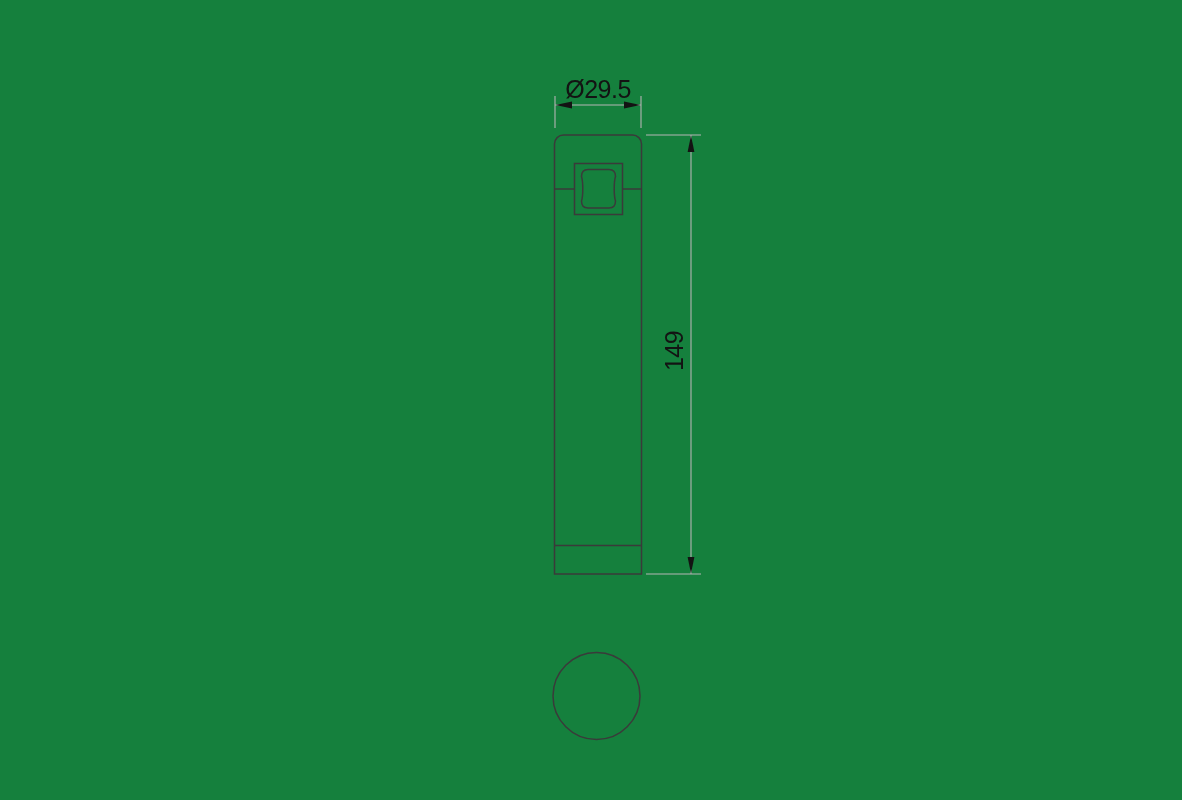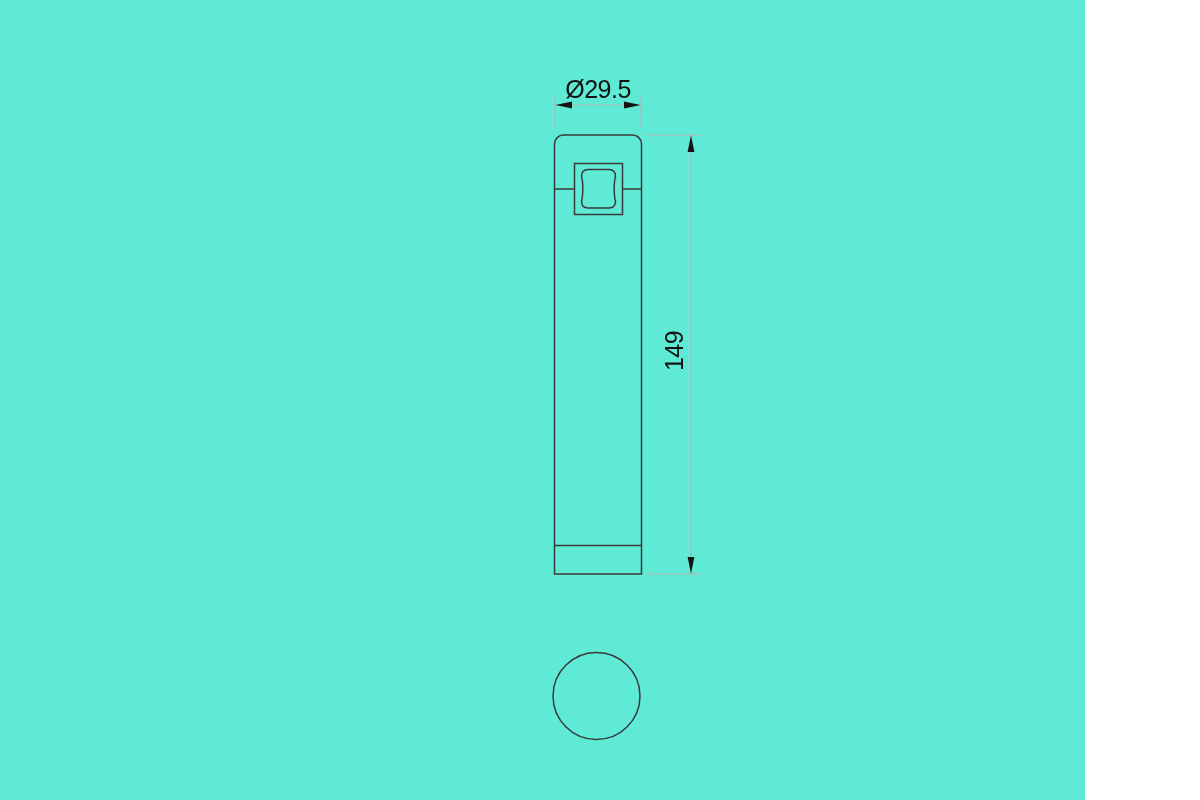--- a/index.html
+++ b/index.html
@@ -2,23 +2,23 @@
 <html><head>
 <meta charset="utf-8">
 <style>
   html, body {
     margin: 0;
     padding: 0;
     background: #ffffff;
   }
   .canvas {
     position: relative;
-    width: 1085px;
+    width: 1182px;
     height: 800px;
-    background: #5eead4;
+    background: #15803d;
     overflow: hidden;
     font-family: "Liberation Sans", sans-serif;
   }
   svg { display: block; }
   .dim-text {
     font-family: "Liberation Sans", "DejaVu Sans", sans-serif;
     font-size: 25px;
     letter-spacing: -0.5px;
   }
   .outline-group { fill: none; stroke-width: 1.5; stroke-linecap: butt; }

